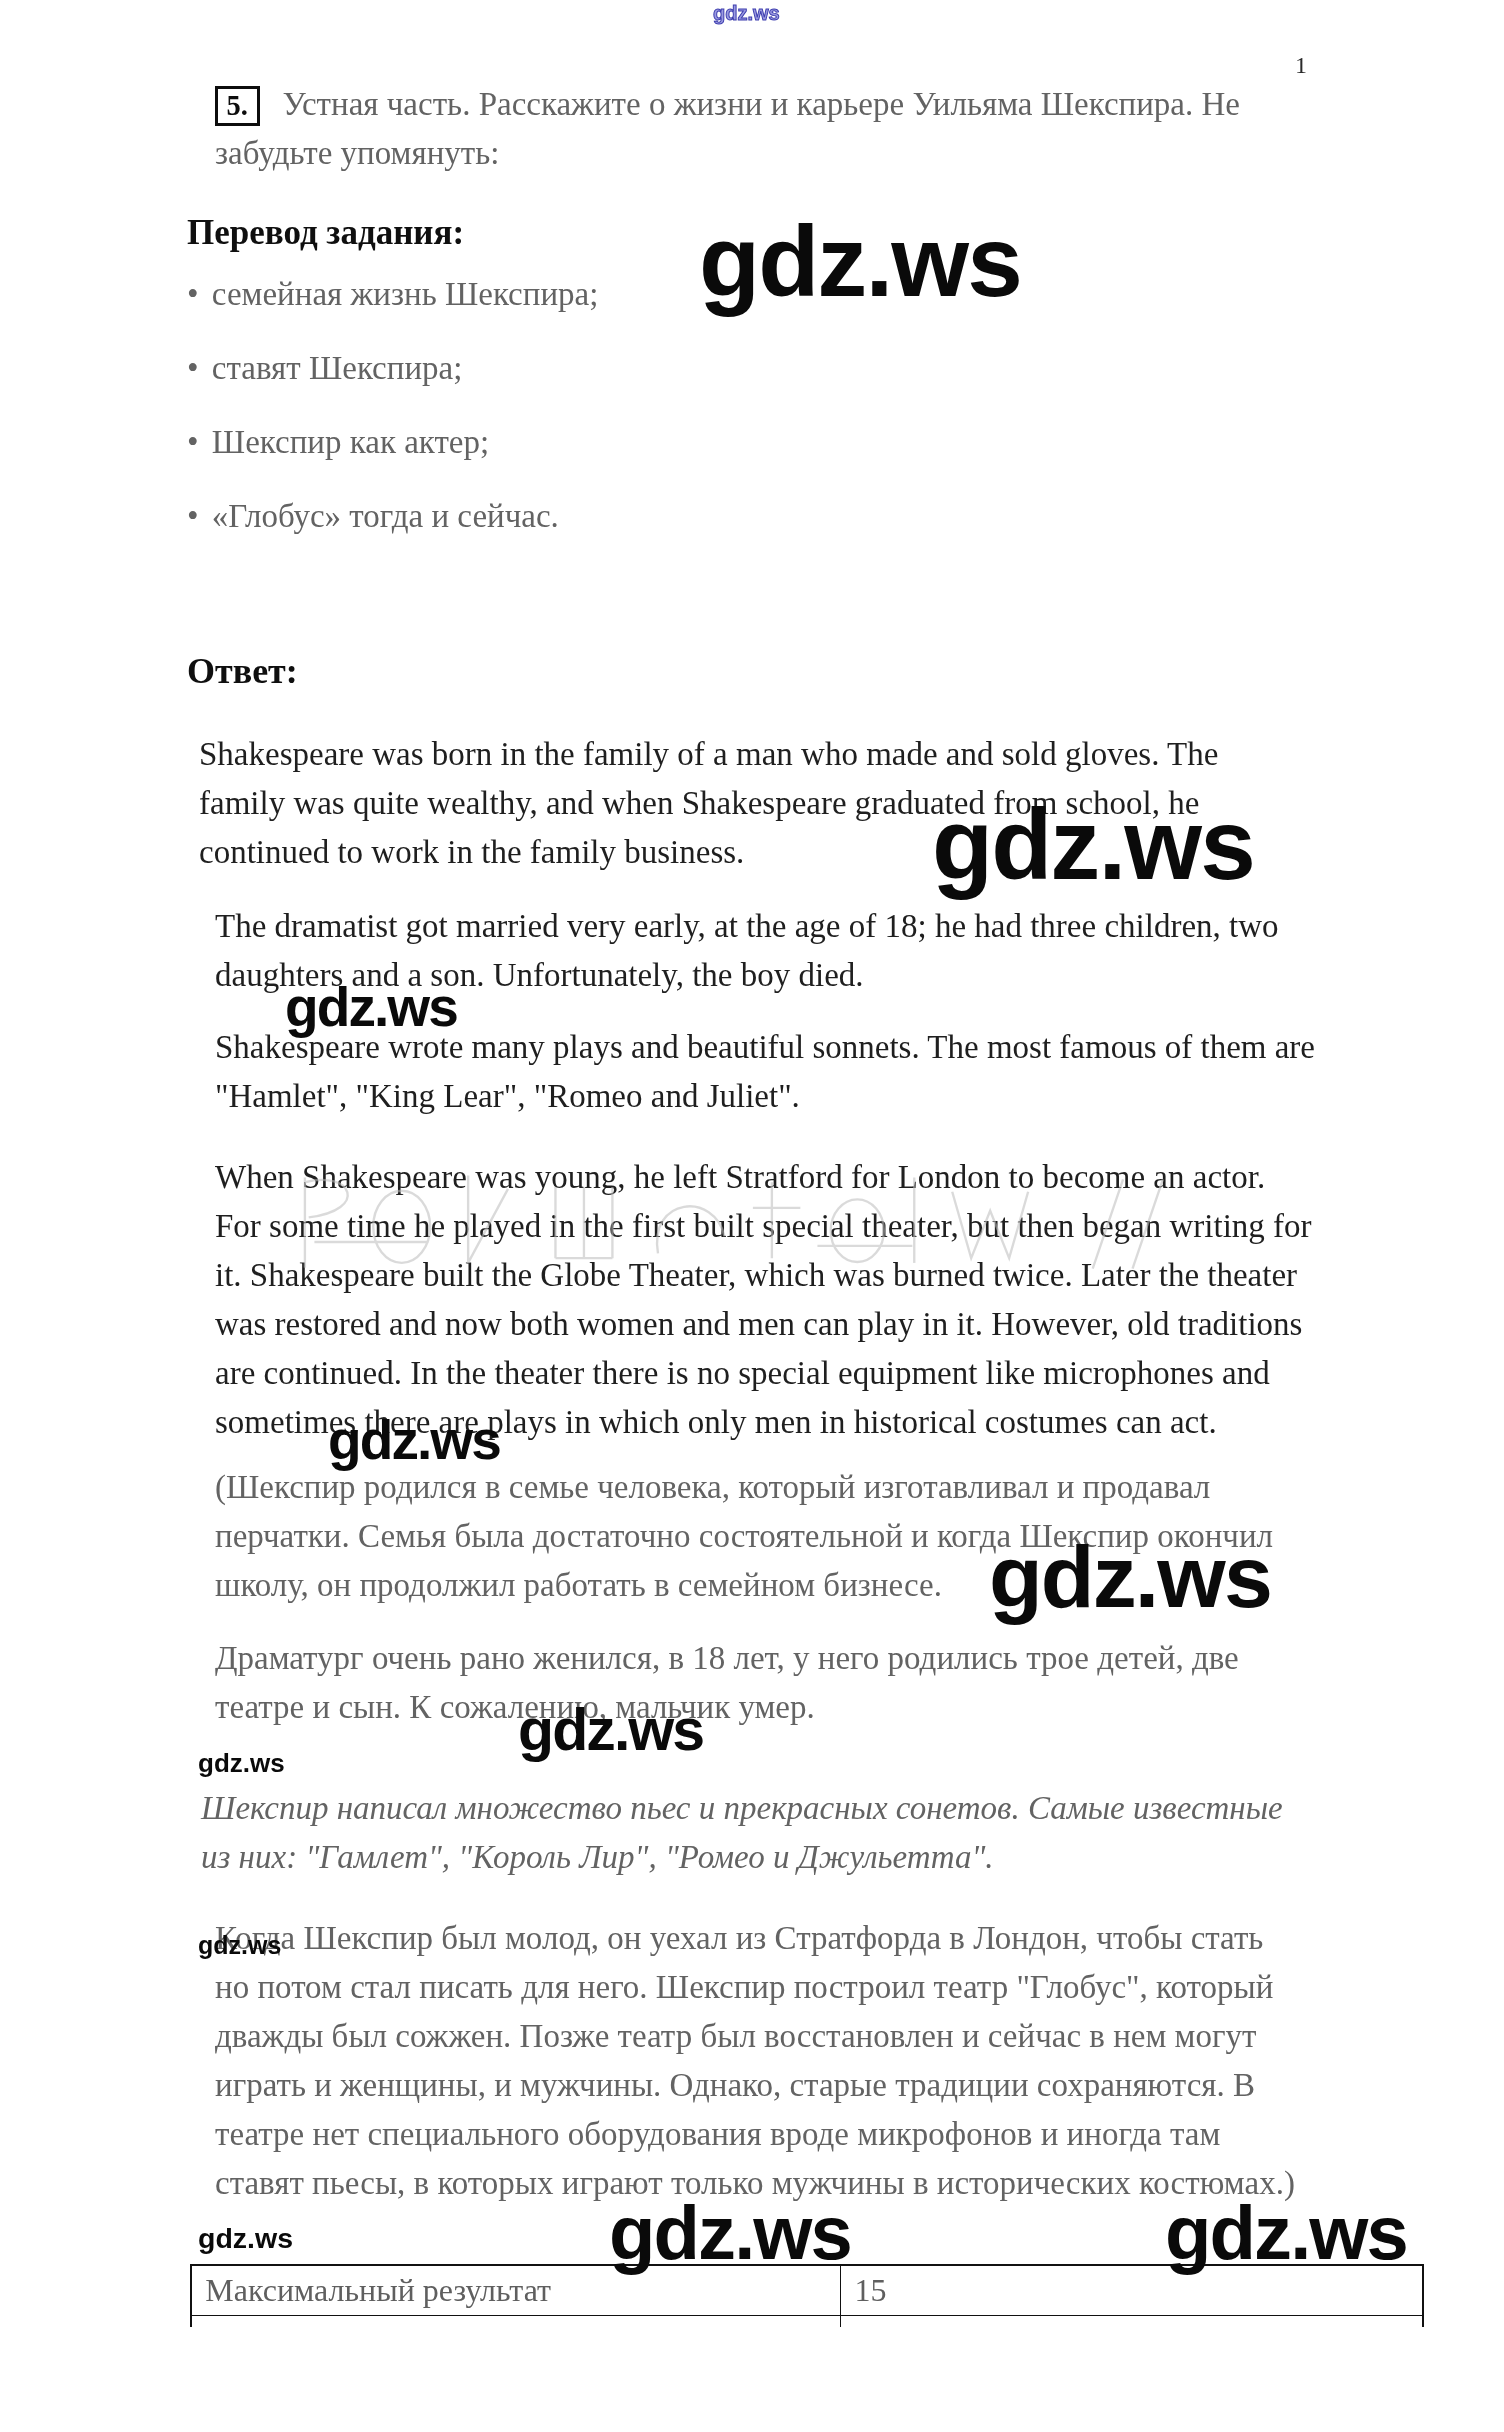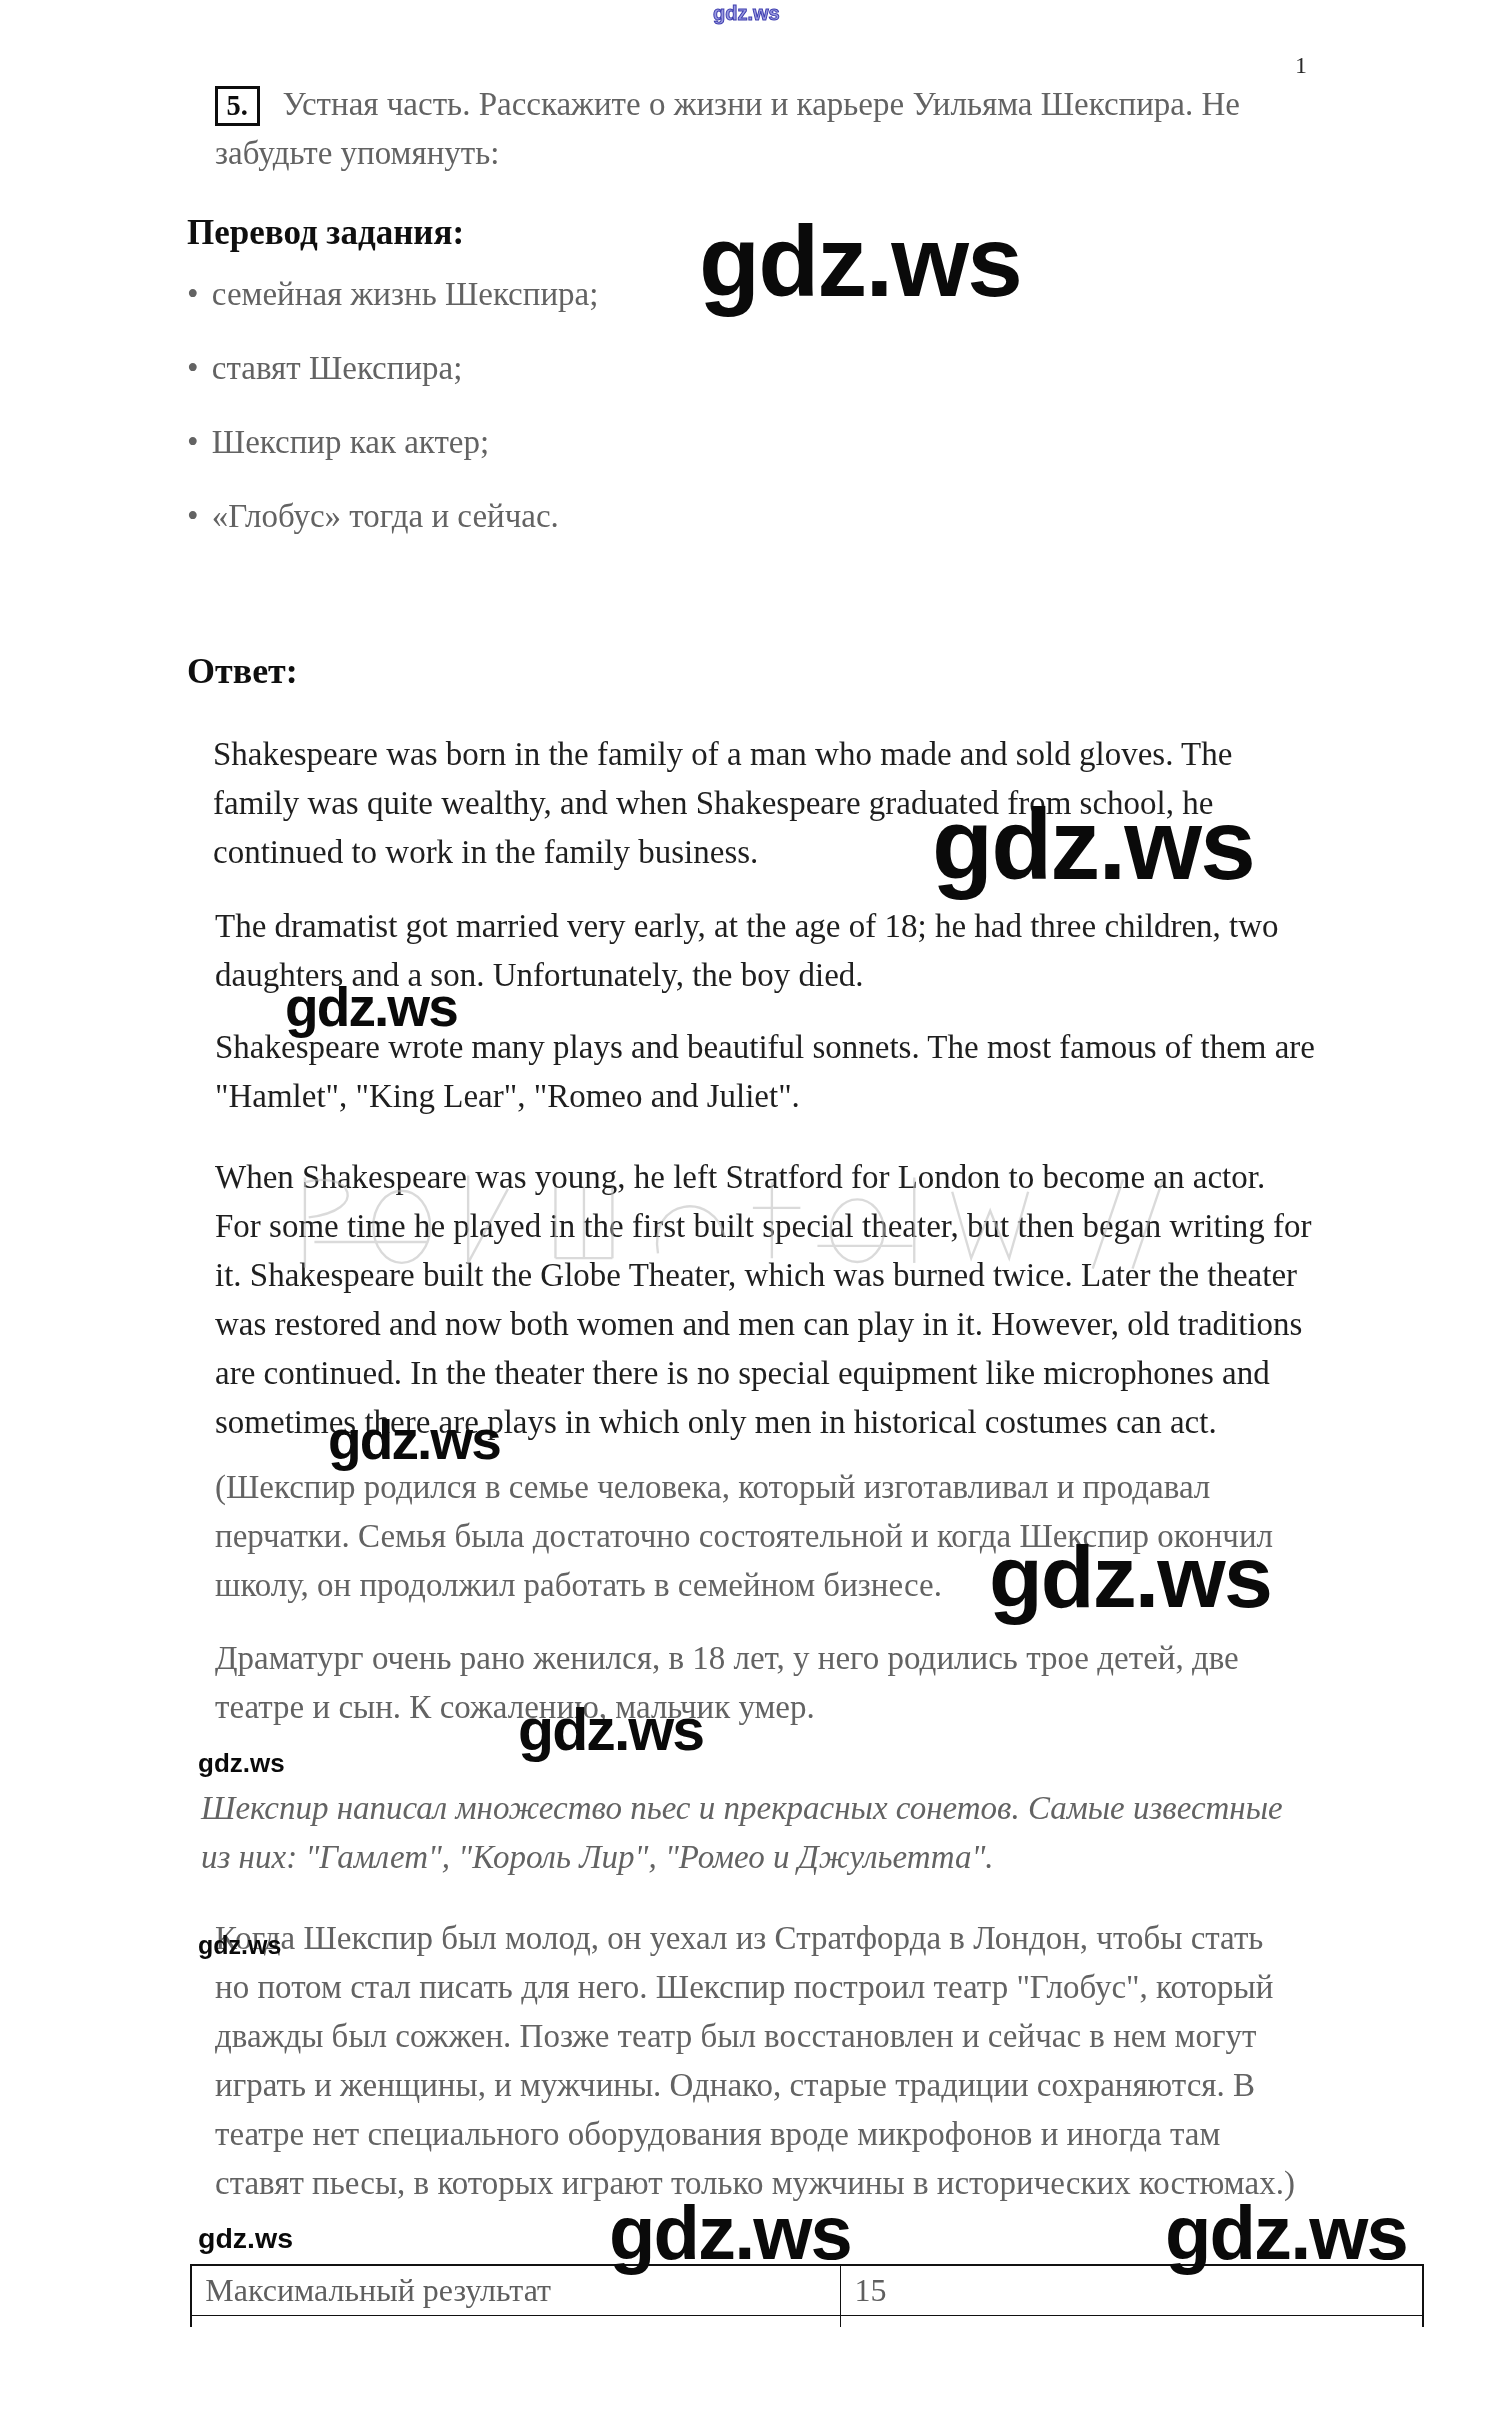--- a/index.html
+++ b/index.html
@@ -84,21 +84,21 @@
 
   <div class="abs bullets">
     <div class="b"><span class="marker">•</span><span>семейная жизнь Шекспира;</span></div>
     <div class="b"><span class="marker">•</span><span>ставят Шекспира;</span></div>
     <div class="b"><span class="marker">•</span><span>Шекспир как актер;</span></div>
     <div class="b"><span class="marker">•</span><span>«Глобус» тогда и сейчас.</span></div>
   </div>
 
   <div class="abs h-bold" style="left:187px; top:651px; font-size:36px;">Ответ:</div>
 
-  <div class="abs para dark" style="left:185px; top:730px;">
+  <div class="abs para dark" style="left:171px; top:730px;">
     <div class="line">Shakespeare was born in the family of a man who made and sold gloves. The</div>
     <div class="line">family was quite wealthy, and when Shakespeare graduated from school, he</div>
     <div class="line">continued to work in the family business.</div>
   </div>
 
   <div class="abs para dark" style="left:187px; top:902px;">
     <div class="line">The dramatist got married very early, at the age of 18; he had three children, two</div>
     <div class="line">daughters and a son. Unfortunately, the boy died.</div>
   </div>
 

